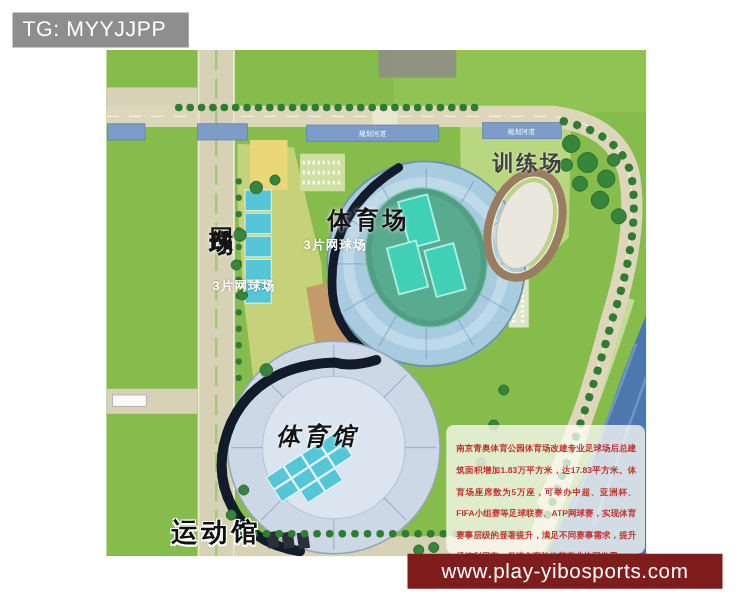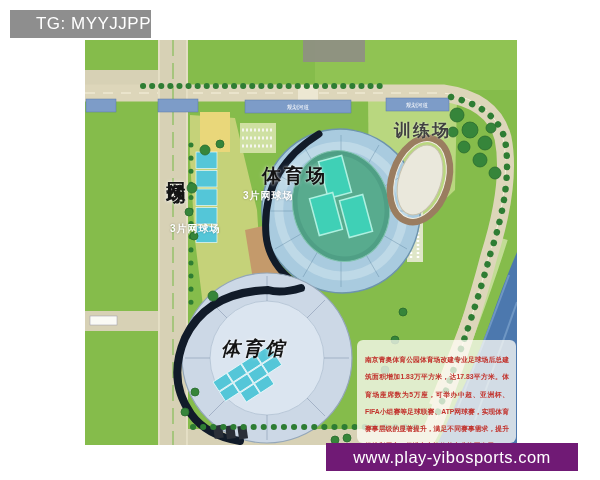--- a/index.html
+++ b/index.html
@@ -5,26 +5,26 @@
   html,body{margin:0;padding:0;}
   body{
     width:600px;height:480px;position:relative;background:#ffffff;
     font-family:"Liberation Sans", sans-serif;overflow:hidden;
   }
   .page{position:absolute;inset:0;}
   
   .tag-bar{
     position:absolute;left:10px;top:10px;width:141px;height:28px;
     background:#8e8e8e;color:#fff;font-size:17px;line-height:28px;
-    padding-left:8px;box-sizing:border-box;letter-spacing:.5px;text-align:right;
+    padding-left:8px;box-sizing:border-box;letter-spacing:.5px;
   }
   
   .url-bar{
     position:absolute;left:326px;top:443px;width:252px;height:28px;
-    background:#701a75;color:#fff;font-size:16.5px;line-height:28px;
+    background:#7f1d1d;color:#fff;font-size:16.5px;line-height:28px;
     text-align:center;letter-spacing:.5px;
   }
   .map-wrap{position:absolute;left:85px;top:40px;width:432px;height:405px;}
   .map-wrap svg{display:block;}
   .map-label{position:absolute;font-weight:bold;white-space:nowrap;}
   .lbl-black{
     color:#141414;
     text-shadow:0 0 2px rgba(255,255,255,.8),0 0 4px rgba(255,255,255,.5);
   }
   .lbl-outline{
@@ -218,18 +218,19 @@
       </g>
     </svg>
   </div>
 
   <div class="map-label lbl-red lbl-training">训练场</div>
   <div class="map-label lbl-black lbl-stadium">体育场</div>
   <div class="map-label lbl-white lbl-stadium-note">3片网球场</div>
   <div class="map-label lbl-black lbl-tennis">网球场</div>
   <div class="map-label lbl-white lbl-tennis-note">3片网球场</div>
   <div class="map-label lbl-black lbl-gym">体育馆</div>
+  <div class="map-label lbl-outline lbl-sportshall">运动馆</div>
 
   <div class="info-box">南京青奥体育公园体育场改建专业足球场后总建筑面积增加1.83万平方米，达17.83平方米。体育场座席数为5万座，可举办中超、亚洲杯、FIFA小组赛等足球联赛、ATP网球赛，实现体育赛事层级的显著提升，满足不同赛事需求，提升场馆利用率，促进文商旅体艺产业协同发展。</div>
 
   <div class="tag-bar">TG: MYYJJPP</div>
   <div class="url-bar">www.play-yibosports.com</div>
 </div>
 
 </body></html>

